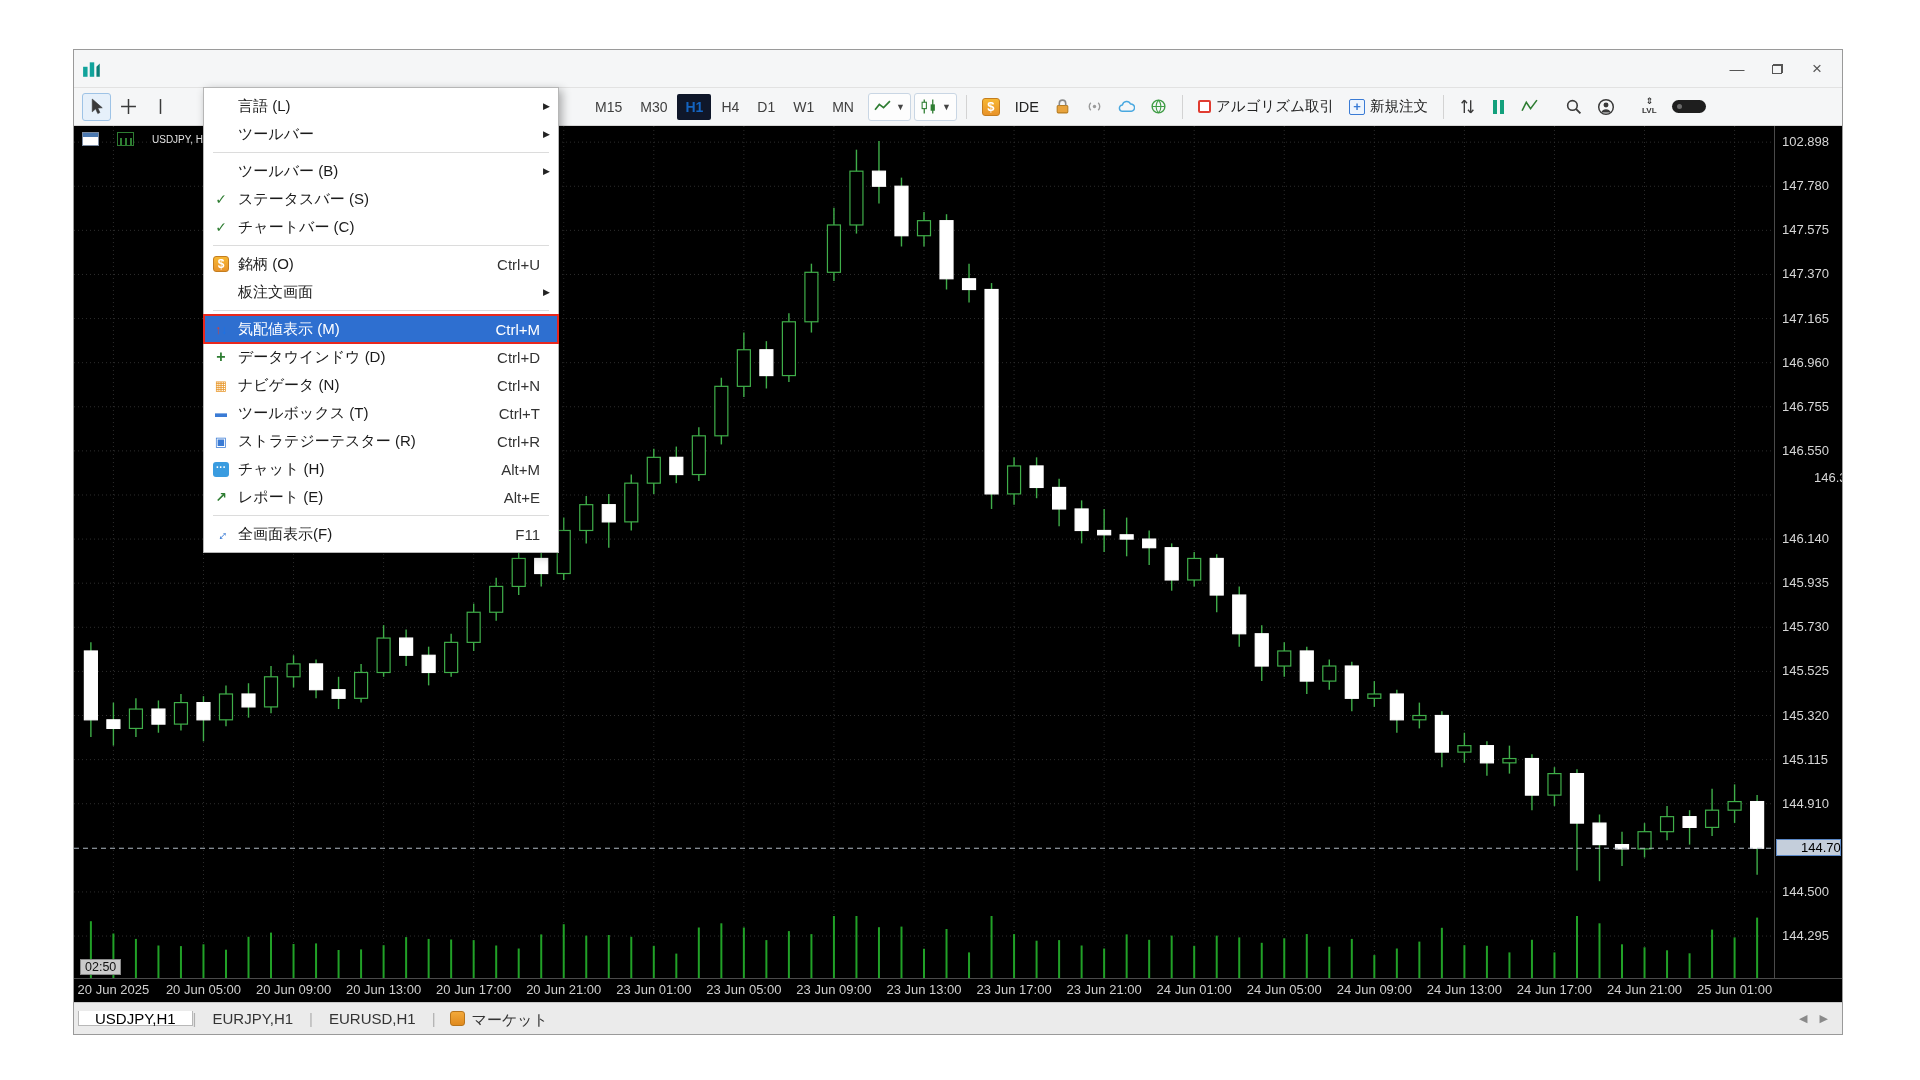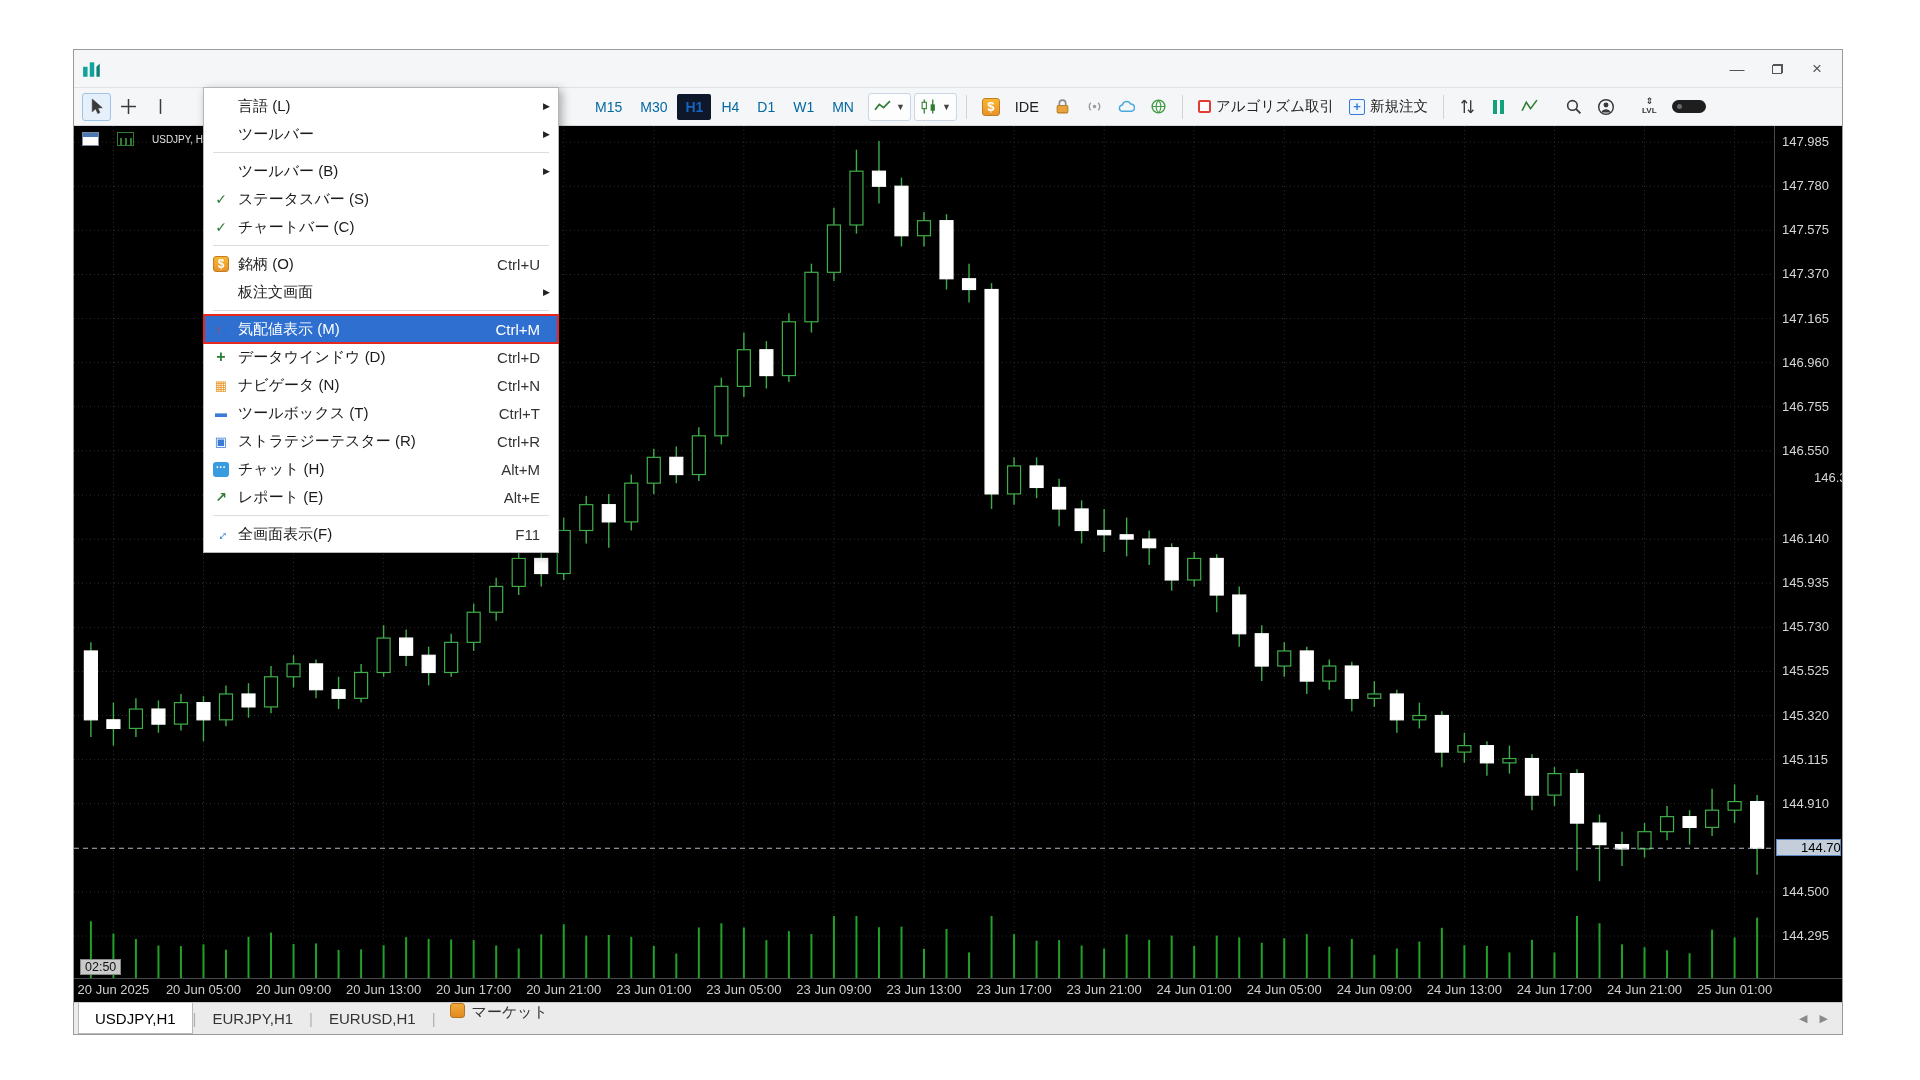--- a/index.html
+++ b/index.html
@@ -22,21 +22,21 @@
   
   .toolbar{height:38px;flex:0 0 auto;background:#f5f6f7;display:flex;align-items:center;
     padding:0 8px;font-size:14.5px;color:#222;border-bottom:1px solid #d7d7d7;}
   .tb-group{display:flex;align-items:center;gap:3px;}
   .tf-group{display:flex;align-items:center;gap:2px;margin-left:412px;}
   .tb-btn{height:28px;min-width:26px;display:flex;align-items:center;justify-content:center;
     gap:5px;padding:0 5px;border-radius:3px;border:1px solid transparent;white-space:nowrap;}
   .tb-btn.selected{border:1px solid #9ec3e6;background:#e6f0fa;}
   .tb-btn.boxed{border:1px solid #c9d6e4;background:#fdfdfd;}
   .tb-sep{width:1px;height:24px;background:#d3d3d3;margin:0 6px;}
-  .tf-btn{height:26px;padding:0 8px;font-size:14px;color:#0369a1;border-radius:2px;display:flex;align-items:center;}
+  .tf-btn{height:26px;padding:0 8px;font-size:14px;color:#404040;border-radius:2px;display:flex;align-items:center;}
   .tf-btn.active{background:#0f172a;color:#1464c0;font-weight:bold;}
   .dd{font-size:9px;color:#444;}
   .ic-dollar{display:inline-flex;width:18px;height:18px;background:linear-gradient(180deg,#f7b733,#e8932a);
     color:#fff;border-radius:3px;align-items:center;justify-content:center;font-weight:bold;font-size:13px;border:1px solid #c47d1e;}
   .ic-dollar.sm{width:16px;height:16px;font-size:12px;}
   .ic-algostop{width:13px;height:13px;border:2px solid #e03c31;border-radius:2px;background:#fff;display:inline-block;}
   .ic-neworder{width:16px;height:16px;border:1px solid #3a7bd5;color:#3a7bd5;background:#eef5fd;border-radius:2px;
     font-weight:bold;font-size:13px;display:inline-flex;align-items:center;justify-content:center;}
   .ic-vol{width:15px;height:14px;display:inline-block;
     background:linear-gradient(90deg,transparent 0 2px,#13a07c 2px 6px,transparent 6px 9px,#13a07c 9px 13px,transparent 13px);}
@@ -57,21 +57,21 @@
   .ic-grid{width:17px;height:14px;border:1px solid #7a8aa0;display:inline-block;
     background:linear-gradient(180deg,#4a78b0 0 4px,#fff 4px);}
   .ic-chartmini{width:17px;height:14px;border:1px solid #2e7d32;display:inline-block;background:
     linear-gradient(90deg,transparent 0 2px,#2e7d32 2px 4px,transparent 4px 7px,#2e7d32 7px 9px,transparent 9px 12px,#2e7d32 12px 14px,transparent 14px) bottom/100% 60% no-repeat,#000;}
   .countdown{position:absolute;left:6px;bottom:3px;background:#c9c9c9;border:1px solid #8a8a8a;
     color:#111;font-size:12.5px;padding:0 4px;z-index:5;}
   .time-axis{height:24px;flex:0 0 auto;background:#000;position:relative;border-top:1px solid #4a4a4a;overflow:hidden;}
   .ta-label{position:absolute;top:3px;transform:translateX(-50%);font-size:13px;color:#cfcfcf;white-space:nowrap;}
   
   .tabbar{height:32px;flex:0 0 auto;background:#ebebeb;border-top:1px solid #c8c8c8;
-    display:flex;align-items:stretch;padding:0 4px;font-size:15px;color:#333;}
+    display:flex;align-items:stretch;padding:8px 4px;font-size:15px;color:#333;}
   .tabs{display:flex;align-items:stretch;}
   .tab{display:flex;align-items:center;padding:0 16px;}
   .tab.active{background:#fff;border:1px solid #b8b8b8;border-top:none;color:#000;}
   .tab-sep{display:flex;align-items:center;color:#b0b0b0;}
   .market-tab{display:flex;align-items:flex-start;gap:7px;padding:0 14px;}
   .ic-market{width:15px;height:15px;border-radius:3px;border:1px solid #b8741a;display:inline-block;
     background:linear-gradient(180deg,#f2a93b,#e08a1e);}
   .tab-nav{margin-left:auto;display:flex;align-items:center;gap:12px;color:#8a8a8a;font-size:11px;padding-right:10px;}
   
   .menu{position:absolute;left:129px;top:37px;width:356px;background:#fff;border:1px solid #b6b6b6;
@@ -491,21 +491,21 @@
         <rect x="1676.612582781457" y="675.5757575757593" width="13" height="46.687878787875434" fill="#fff" stroke="#fff" stroke-width="1.2"></rect>
         <line x1="0" y1="722.2636363636348" x2="1700" y2="722.2636363636348" stroke="#aeb8c2" stroke-dasharray="5,4"></line>
       </svg>
     <div class="sym-label">
       <span class="ic-grid"></span>
       <span class="ic-chartmini"></span>
       <span>USDJPY, H</span>
     </div>
     <div class="countdown">02:50</div>
     <div class="price-axis">
-        <span class="pa-label" style="top: 8.13636px;">147.985</span>
+        <span class="pa-label" style="top: 8.13636px;">102.898</span>
         <span class="pa-label" style="top: 52.2424px;">147.780</span>
         <span class="pa-label" style="top: 96.3485px;">147.575</span>
         <span class="pa-label" style="top: 140.455px;">147.370</span>
         <span class="pa-label" style="top: 184.561px;">147.165</span>
         <span class="pa-label" style="top: 228.667px;">146.960</span>
         <span class="pa-label" style="top: 272.773px;">146.755</span>
         <span class="pa-label" style="top: 316.879px;">146.550</span>
         <span class="pa-label" style="top: 344px; margin-left: 32px;">146.345</span>
         <span class="pa-label" style="top: 405.091px;">146.140</span>
         <span class="pa-label" style="top: 449.197px;">145.935</span>

